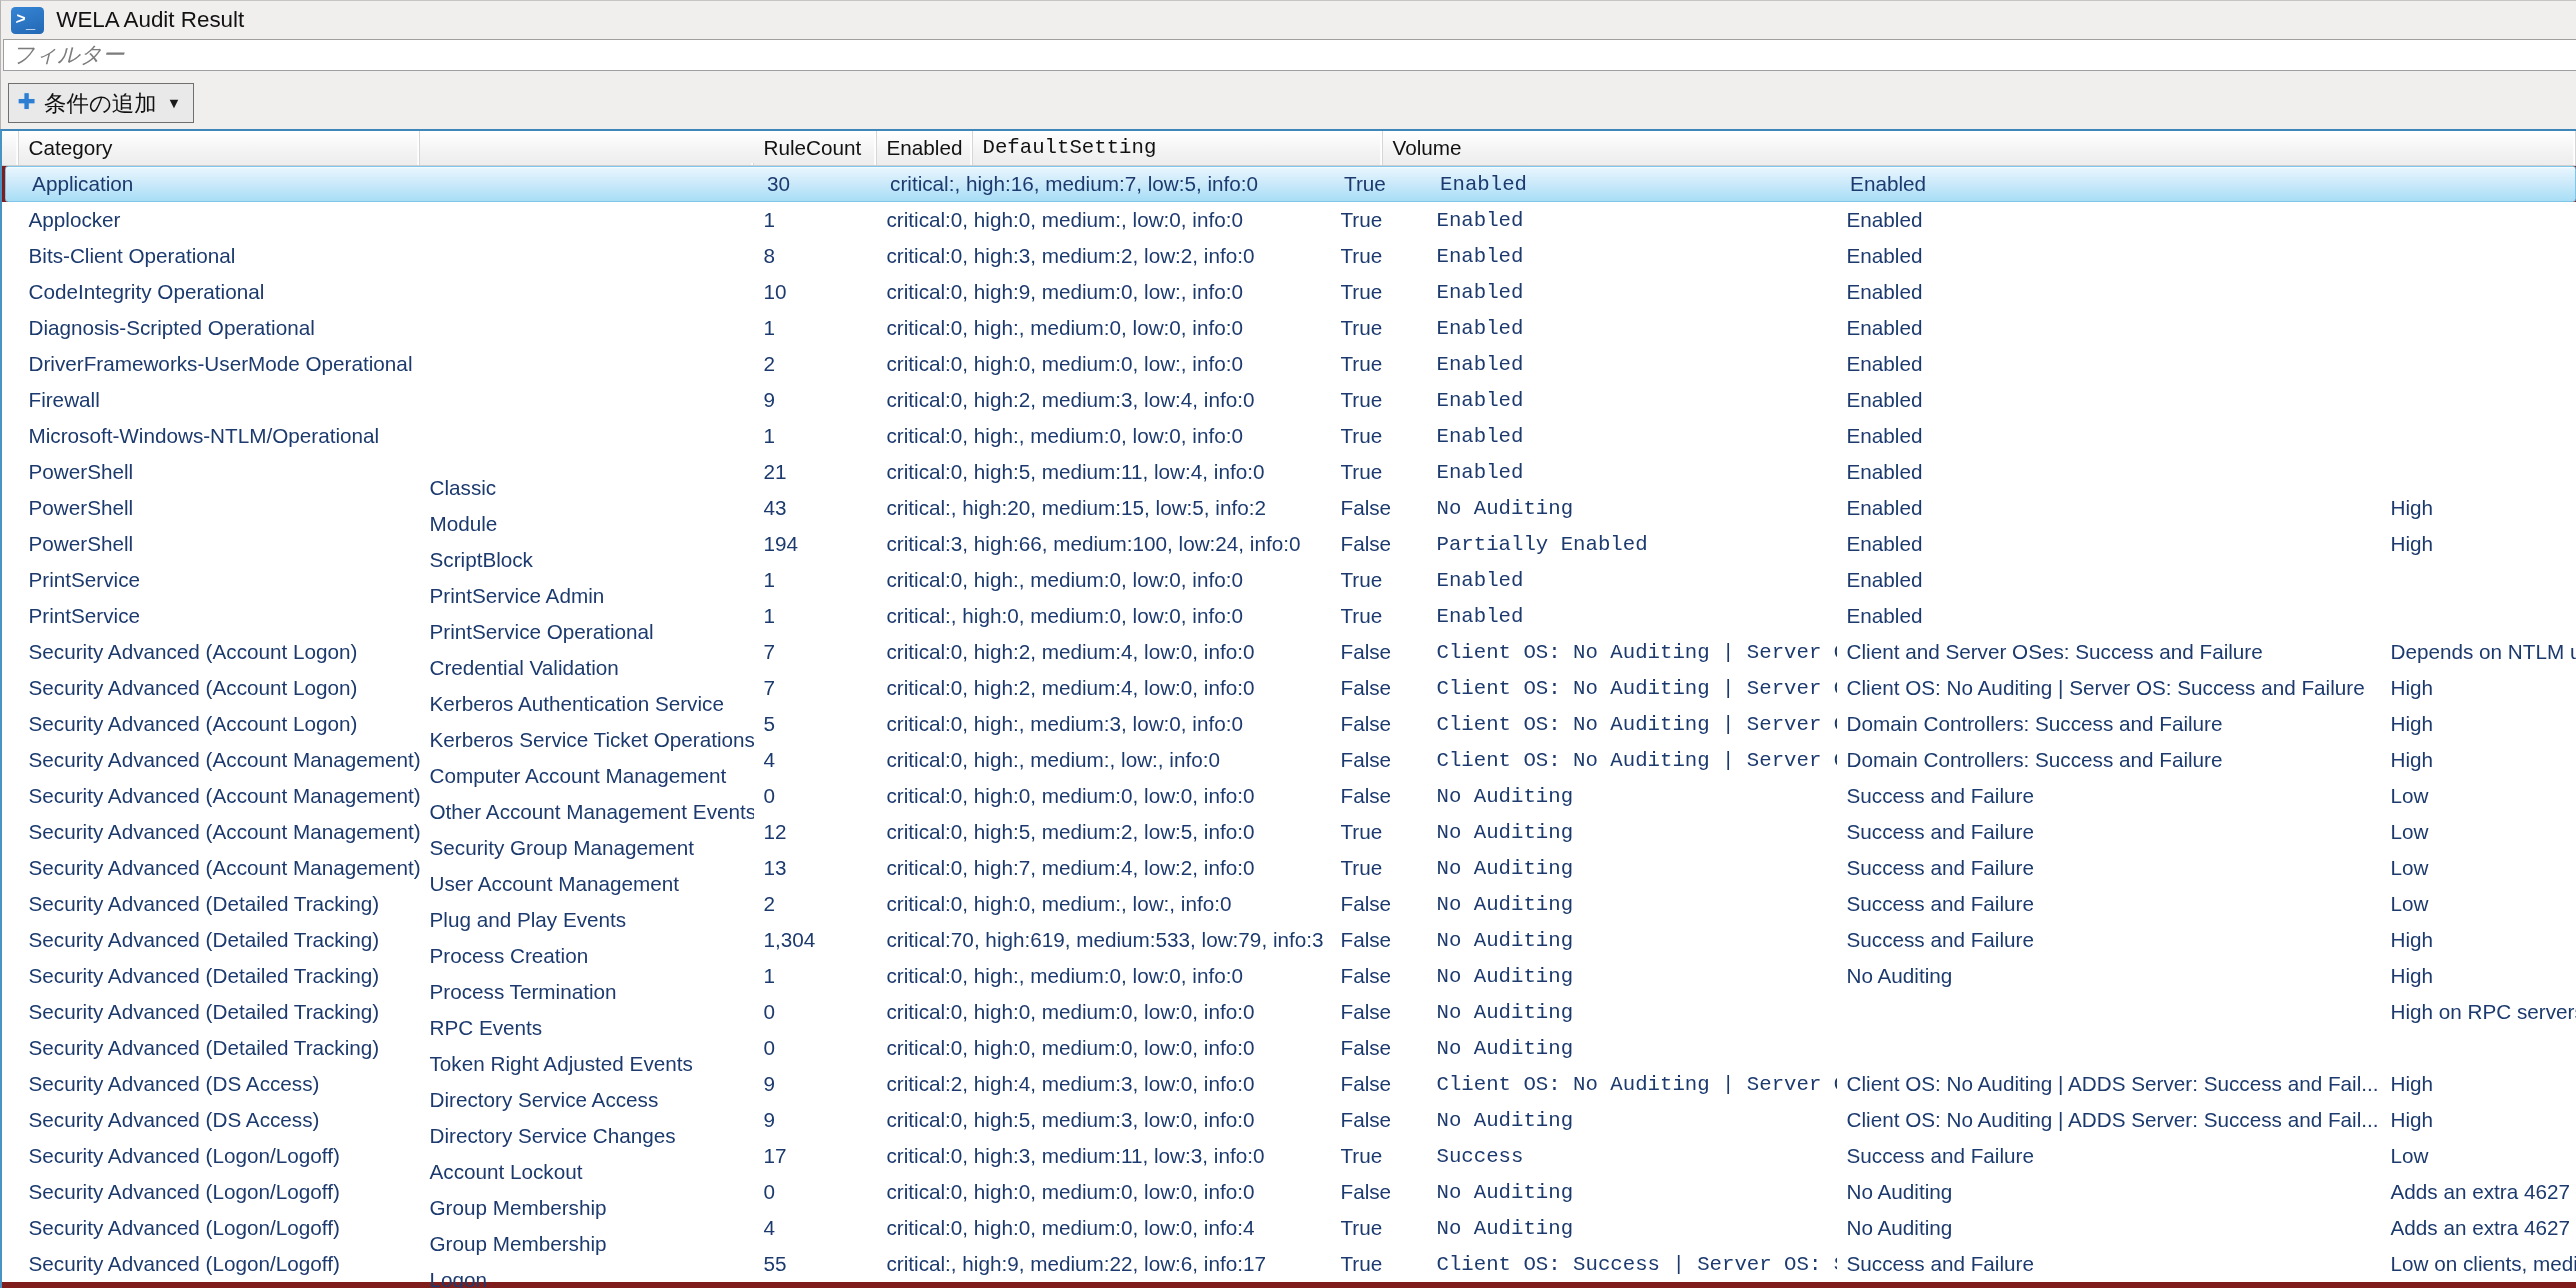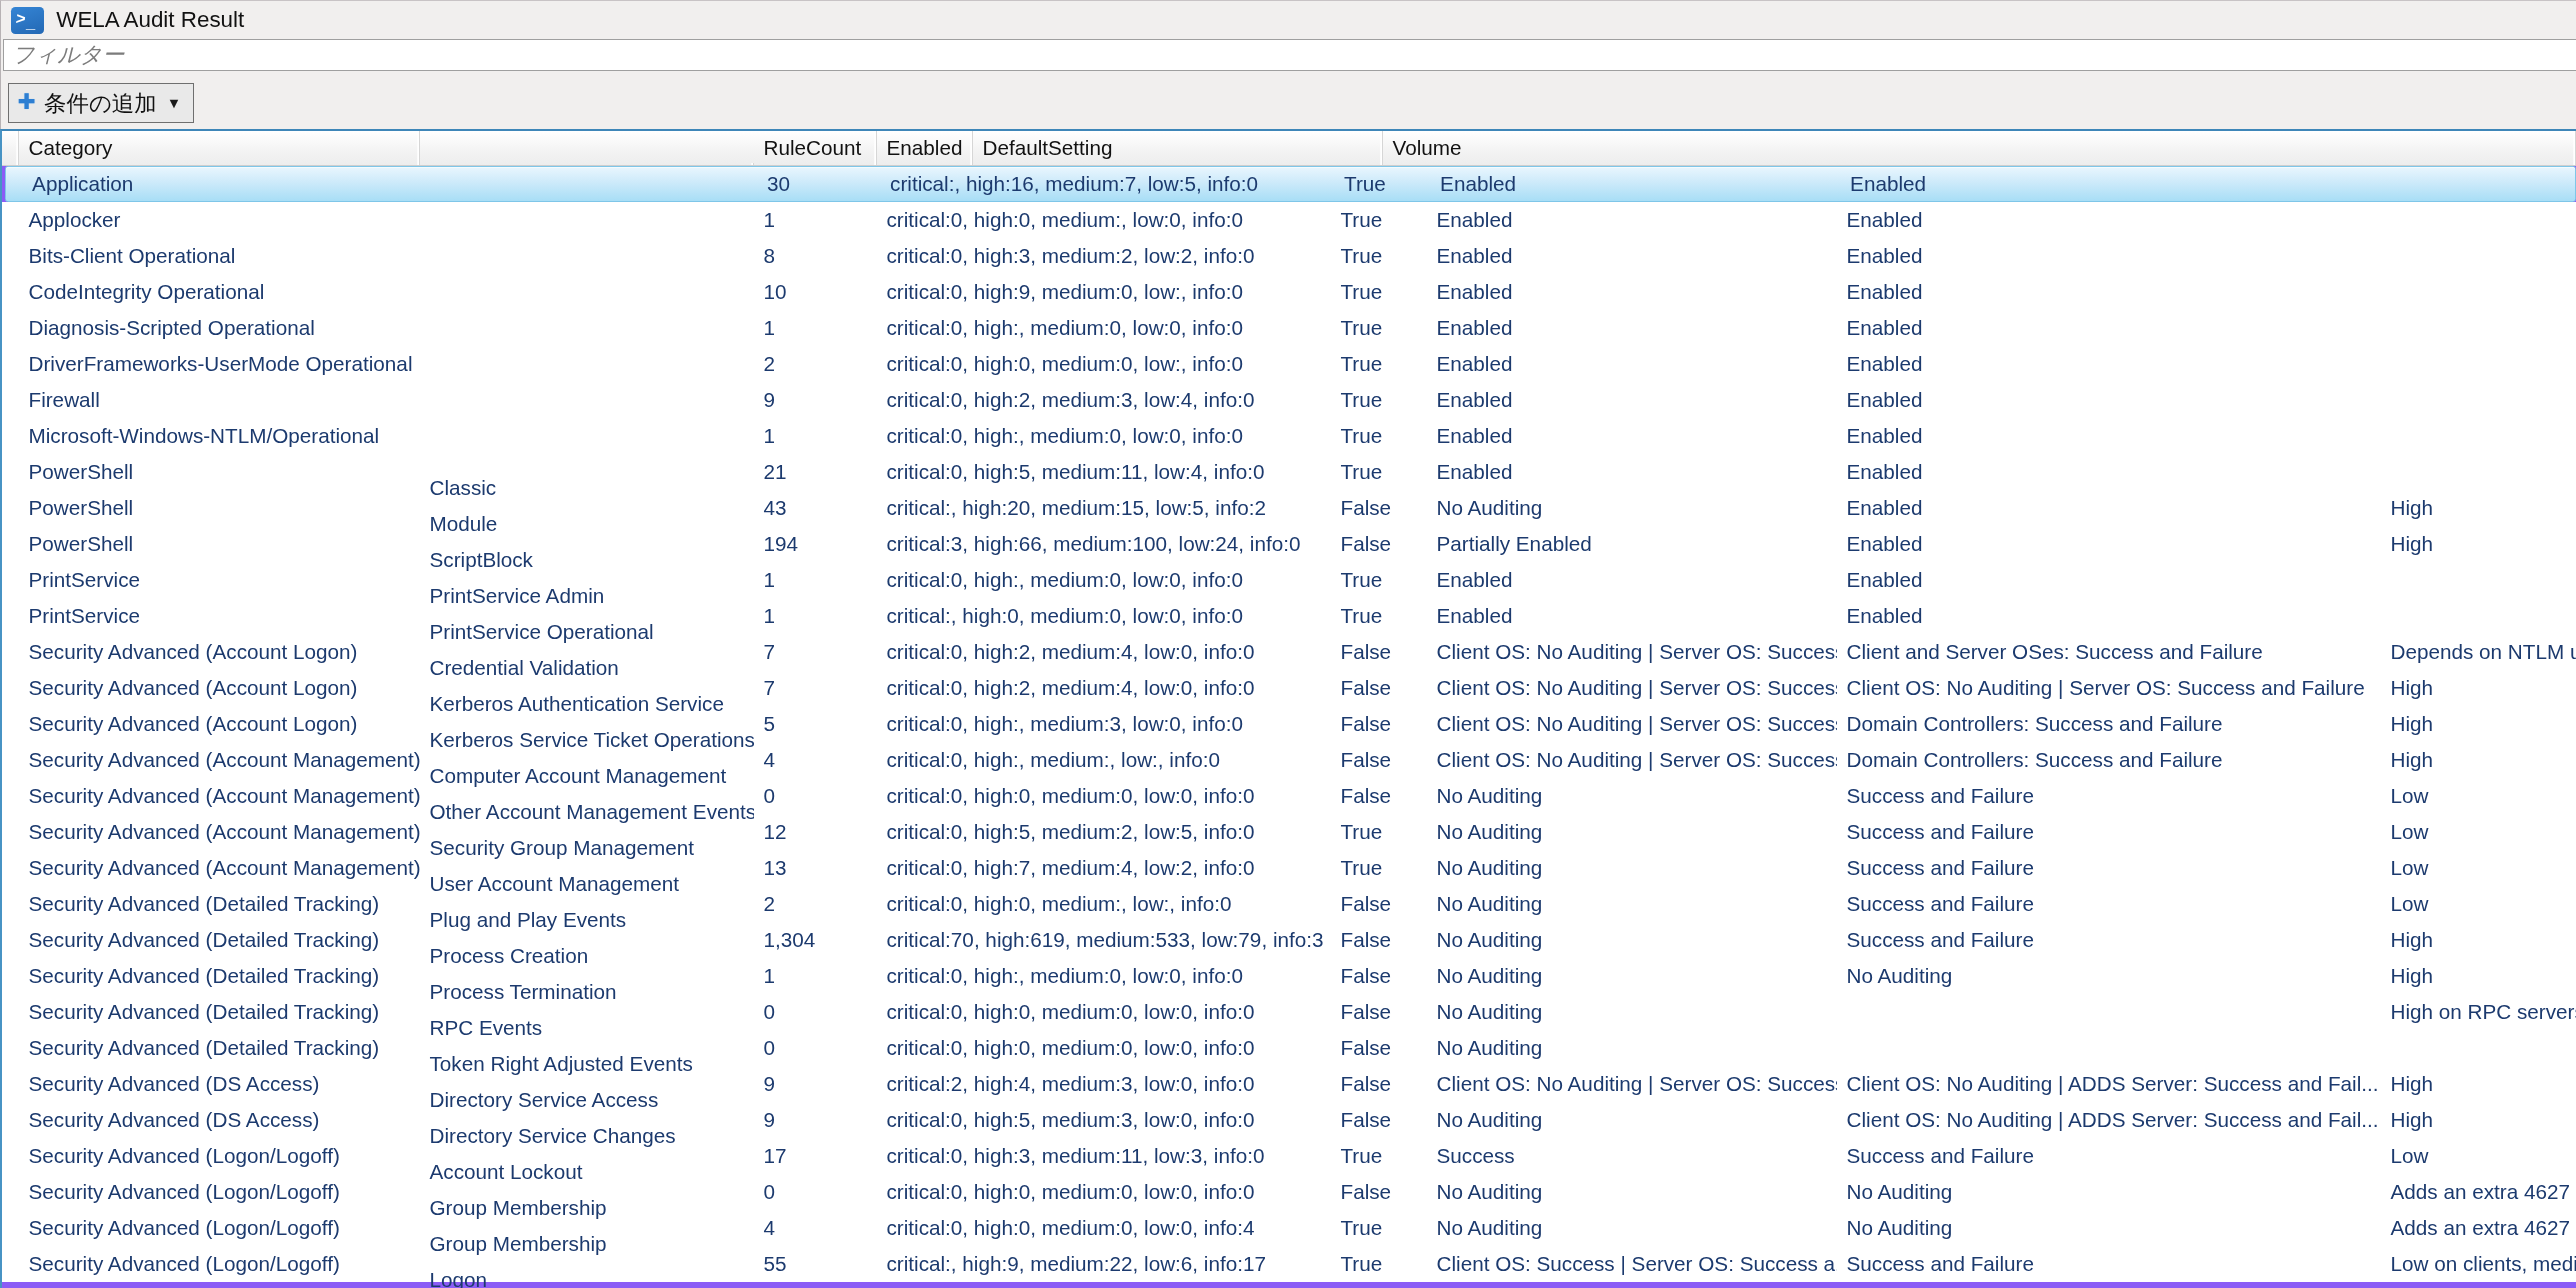--- a/index.html
+++ b/index.html
@@ -47,21 +47,21 @@
     font-size:22.4px;color:#111;cursor:default;
   }
   .plus-icon{
     color:#2e7fd2;font-size:21.5px;font-weight:bold;line-height:21.5px;
     text-shadow:0 0 0.9px #8fc3f0;
   }
   .caret-icon{font-size:14.6px;color:#1a1a1a;margin-left:1.7px;}
   
   .grid{
     position:absolute;left:0;top:129px;right:0;bottom:0;
-    background:#8b5cf6;border-top:2.6px solid #3e86b8;border-left:2.6px solid #4793c4;
+    background:#7f1d1d;border-top:2.6px solid #3e86b8;border-left:2.6px solid #4793c4;
     box-sizing:border-box;overflow:hidden;
   }
   .header-row{
     display:flex;height:35px;
     background:linear-gradient(#ffffff,#f3f3f3 60%,#ededed);
     border-bottom:1.7px solid #cfcfcf;box-sizing:border-box;
   }
   .hcell{
     box-sizing:border-box;flex:0 0 auto;overflow:hidden;white-space:nowrap;
     font-size:20.7px;color:#111;line-height:34px;padding-left:9.5px;
@@ -84,21 +84,21 @@
     box-shadow:inset 0 0.9px 0 #f4fbfe;
     margin-left:2.6px;
   }
   
   .c0{width:17px;padding-left:0;}
   .c1{width:401px;}
   .c2{width:334px;margin-top:32px;}
   .c3{width:123px;}
   .c4{width:454px;}
   .c5{width:96px;}
-  .c6{width:410px;}
+  .c6{width:410px;font-family:Liberation Mono, monospace;}
   .c7{width:544px;}
   .c8{min-width:196px;}
 </style>
 </head>
 <body>
 
 <div class="chrome">
   <div class="titlebar">
     <div class="app-icon">
       <span class="g1">&gt;</span>

